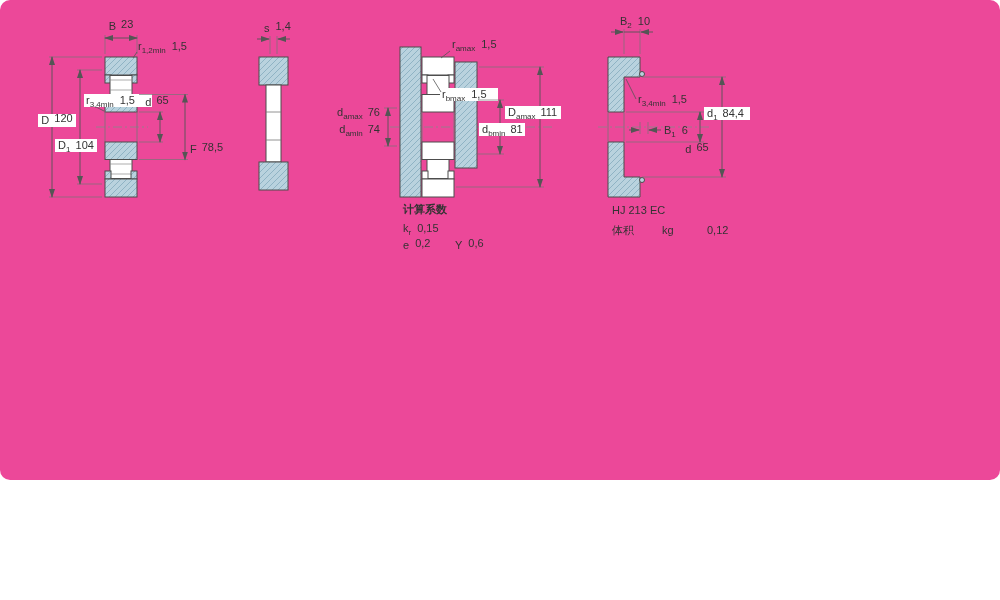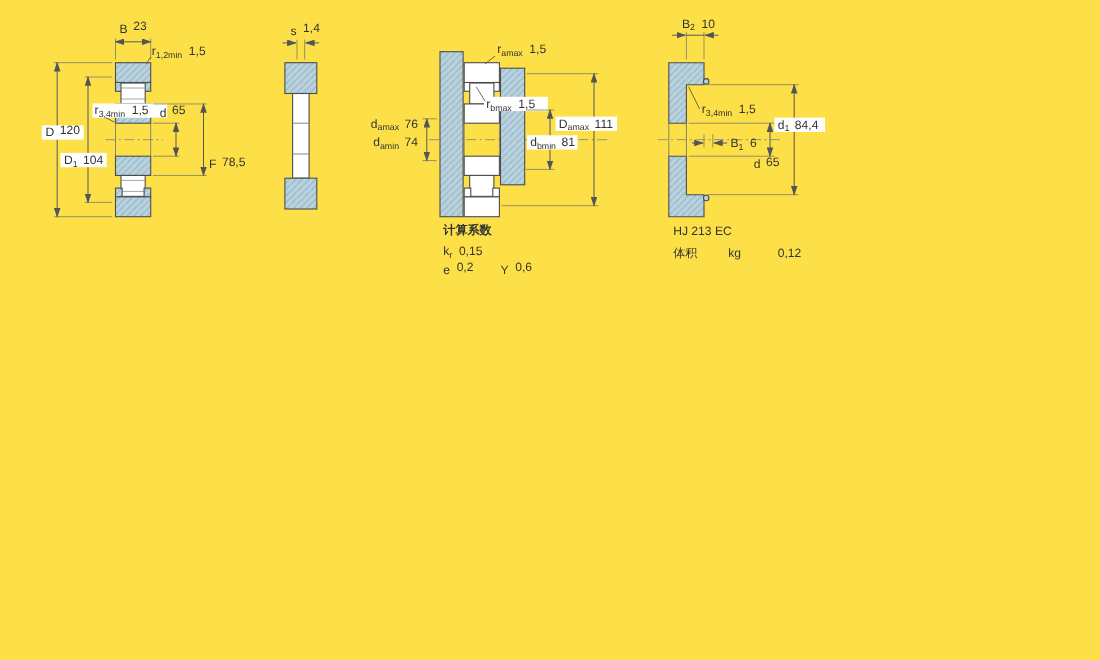--- a/index.html
+++ b/index.html
@@ -1,17 +1,17 @@
 <!DOCTYPE html>
 <html><head>
 <meta charset="utf-8">
 <style>
   html,body{margin:0;padding:0;background:#ffffff;}
   body{width:1000px;height:600px;overflow:hidden;}
-  .canvas{position:relative;width:1000px;height:600px;background:#fde047;}
+  .canvas{position:relative;width:1000px;height:480px;background:#ec4899;border-radius:10px;}
   svg{display:block;}
   .part{stroke:#4d4d4d;stroke-width:1;}
   .blue{fill:url(#hatch);}
   .white{fill:#ffffff;}
   .thin{stroke:#777;stroke-width:0.8;}
   .cage{stroke:#8a8a8a;stroke-width:0.7;}
   .dimline{stroke:#555;stroke-width:0.9;fill:none;}
   .extline{stroke:#777;stroke-width:0.7;}
   .leader{stroke:#555;stroke-width:0.8;fill:none;}
   .cl{stroke:#888;stroke-width:0.8;stroke-dasharray:9 3 2 3;fill:none;}

